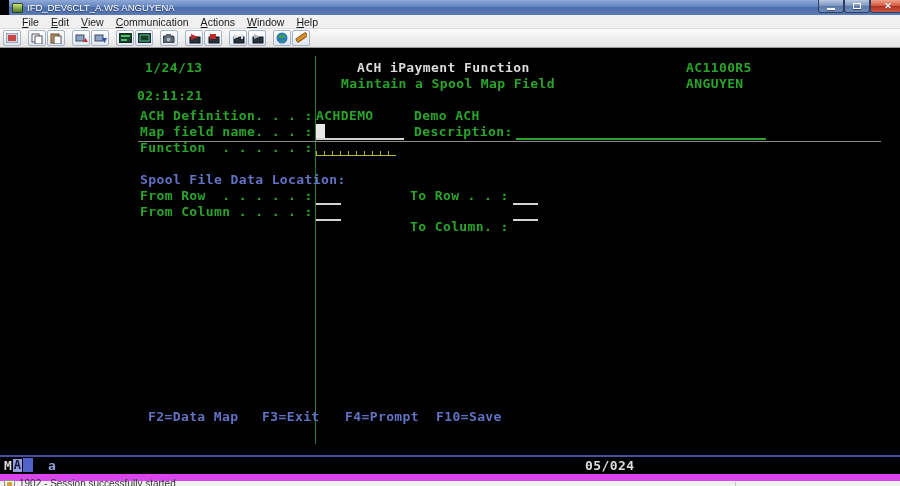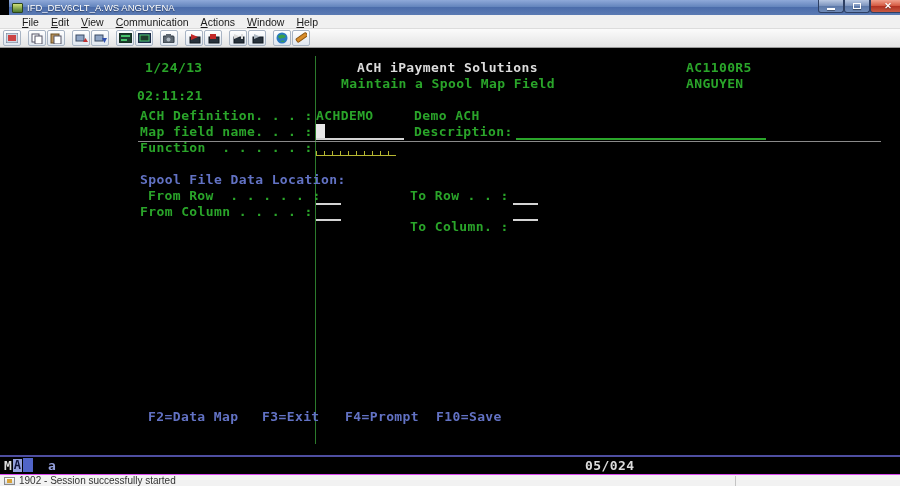--- a/index.html
+++ b/index.html
@@ -81,40 +81,40 @@
   .l-subtitle { left:341px; top:28px; }
   .l-program { left:686px; top:12px; }
   .l-user { left:686px; top:28px; }
   .l-achdef { left:140px; top:60px; }
   .l-achval { left:316px; top:60px; }
   .l-achdesc { left:414px; top:60px; }
   .l-mapfield { left:140px; top:76px; }
   .l-desclbl { left:414px; top:76px; }
   .l-function { left:140px; top:92px; }
   .l-spool { left:140px; top:124px; }
-  .l-fromrow { left:148px; top:140px; }
+  .l-fromrow { left:140px; top:140px; }
   .l-torow { left:410px; top:140px; }
   .l-fromcol { left:140px; top:156px; }
   .l-tocol { left:410px; top:144px;margin-top:27px; }
   .fk { position:absolute; top:361px; white-space:pre; }
   .fk1 { left:148px; } .fk2 { left:262px; } .fk3 { left:345px; } .fk4 { left:436px; }
 
   
   .oia-sep { position:absolute; left:0; top:407px; width:900px; height:2px; background:#4e4ea0; }
   .oia-m { position:absolute; left:4px; top:410px; color:#dcdcdc; }
   .oia-a { position:absolute; left:13px; top:411px; width:9px; height:13px; background:#94a0dc;
     color:#10143c; font-size:12px; line-height:13px; text-align:center; }
   .oia-block { position:absolute; left:23px; top:410px; width:10px; height:14px; background:#5064c8; }
   .oia-shift { position:absolute; left:48px; top:410px; color:#94a0dc; }
   .oia-pos { position:absolute; left:585px; top:410px; color:#dcdcdc; }
 
   
   .statusbar {
     position:absolute; top:474px; left:0; width:900px; height:12px;
-    background:#f2f2f2; border-top:1px solid #d946ef;
+    background:#f2f2f2; border-top:7px solid #d946ef;
     display:flex; align-items:center; font-size:10px; color:#333;
   }
   .status-icon { width:11px; height:8px; margin:0 4px 0 4px; border:1px solid #8a8a8a;
     background:linear-gradient(#fff,#cfd6de); position:relative; }
   .status-icon::after { content:""; position:absolute; left:2px; top:1px; width:5px; height:4px; background:#d8a23a; }
   .status-msg { white-space:nowrap; }
   .status-div { position:absolute; left:735px; top:1px; width:1px; height:11px; background:#c4c4c4; }
 </style>
 </head>
 <body>
@@ -243,21 +243,21 @@
         </svg>
       </div>
   </div>
 
   <div class="screen">
     <div class="vrule"></div>
     <div class="hrule"></div>
 
     <span class="t g l-date">1/24/13</span>
     <span class="t g l-time">02:11:21</span>
-    <span class="t w l-title">ACH iPayment Solutions</span>
+    <span class="t w l-title">ACH iPayment Function</span>
     <span class="t g l-subtitle">Maintain a Spool Map Field</span>
     <span class="t g l-program">AC1100R5</span>
     <span class="t g l-user">ANGUYEN</span>
 
     <span class="t g l-achdef">ACH Definition. . . :</span>
     <span class="t g l-achval">ACHDEMO</span>
     <span class="t g l-achdesc">Demo ACH</span>
 
     <span class="t g l-mapfield">Map field name. . . :</span>
     <div class="cursor"></div>

